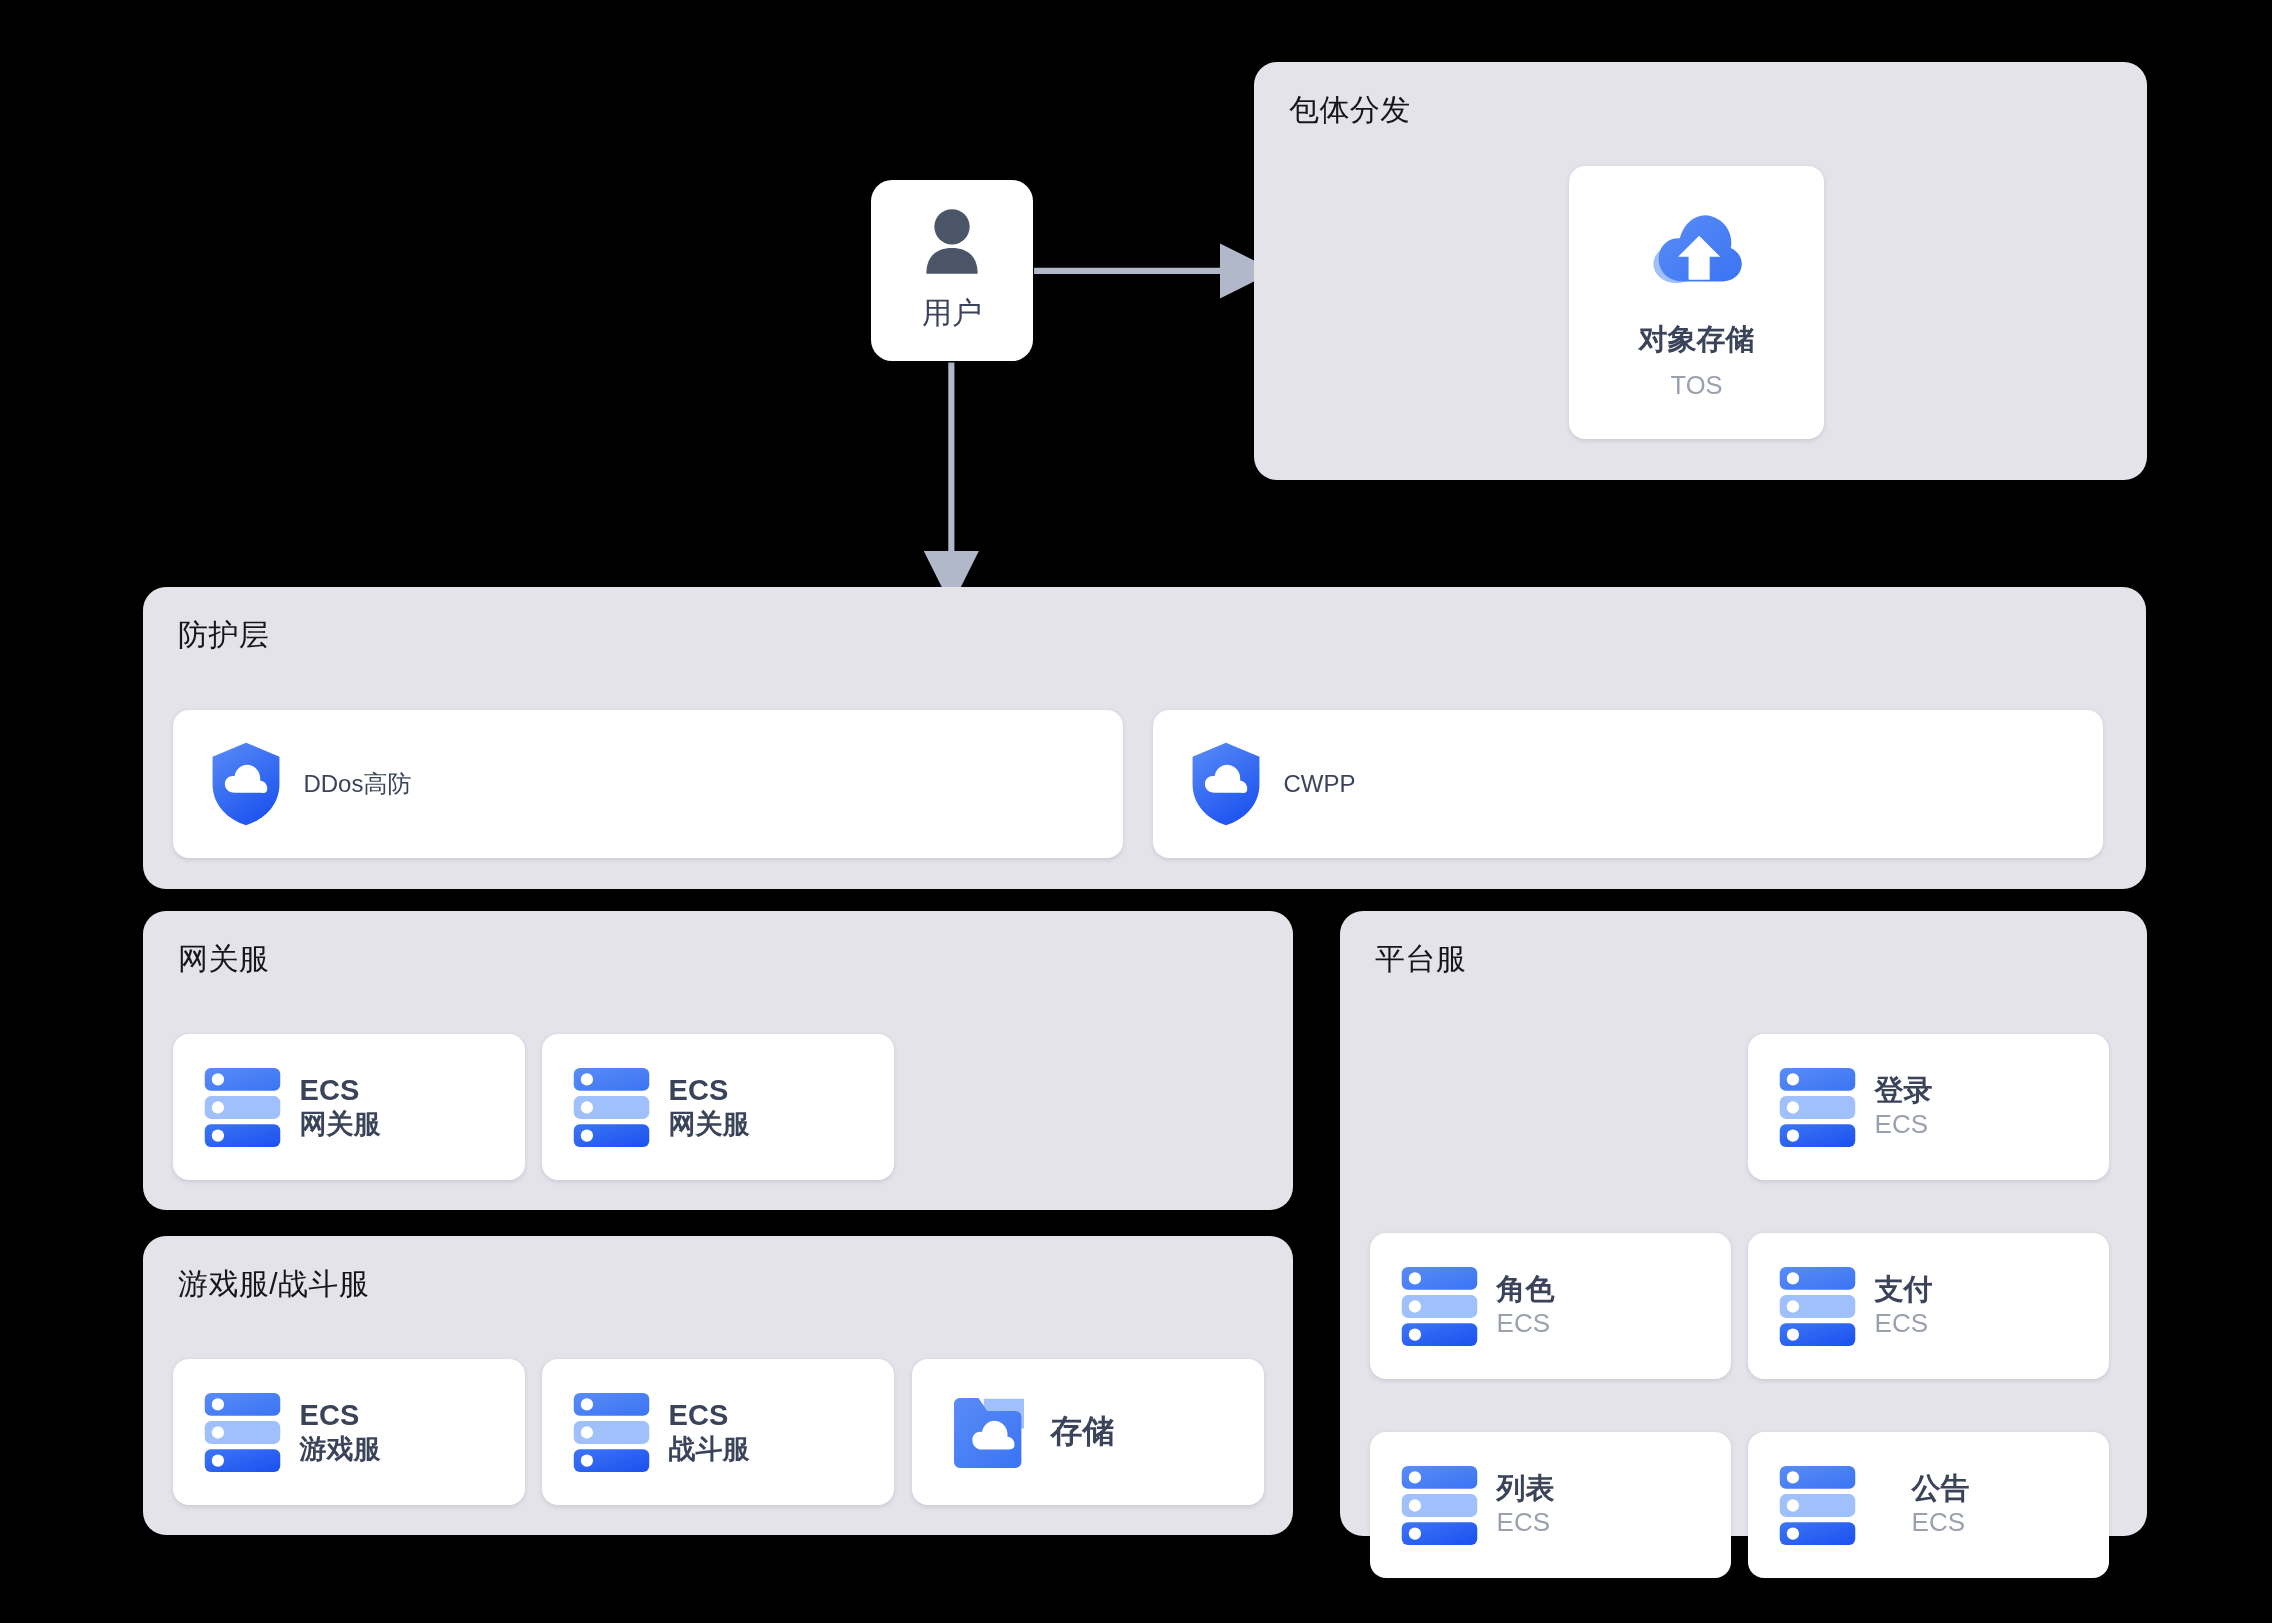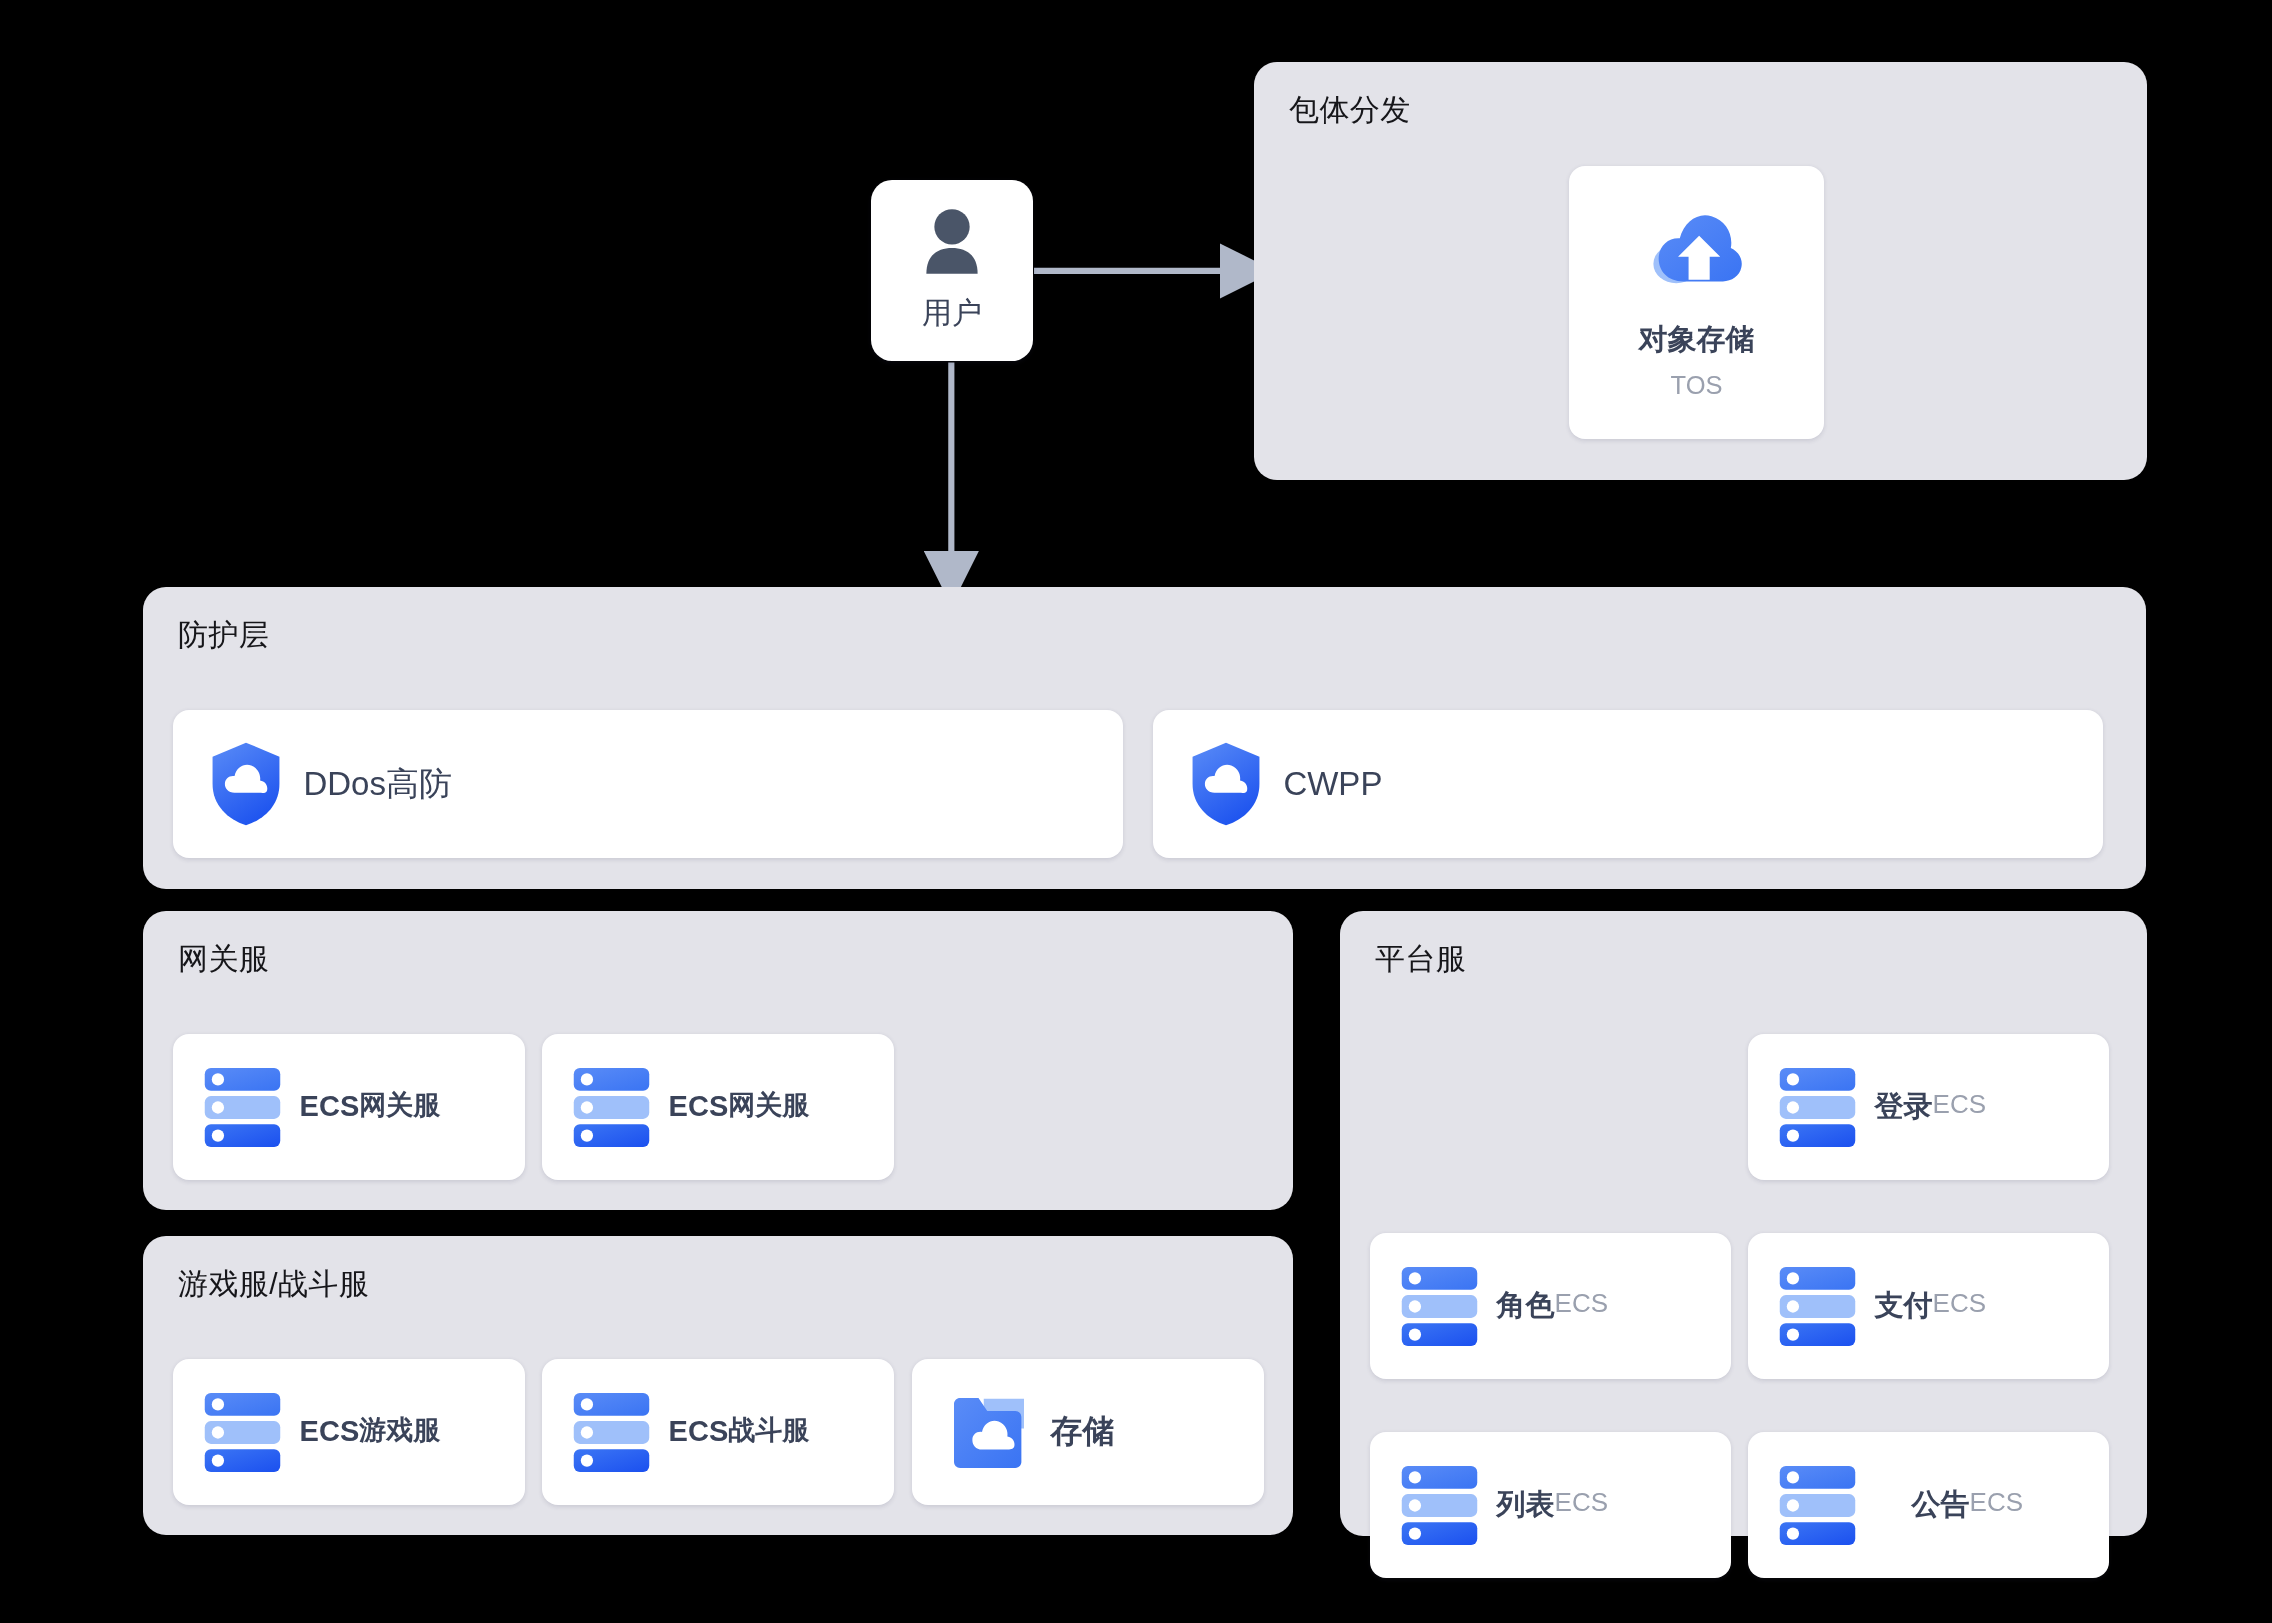--- a/index.html
+++ b/index.html
@@ -56,30 +56,30 @@
     font-size: 25.5px;
     color: #9aa0ae;
     white-space: nowrap;
   }
 
   
   .hcard { display: flex; align-items: center; }
   .hcard .ic { margin-left: 35px; display:flex; align-items:center; }
   .hcard .lbl {
     margin-left: 19.4px;
-    font-size: 33px;
+    font-size: 24px;
     color: #3a4359;
     white-space: nowrap;
   }
   .hcard .lbl.bold { font-weight: bold; font-size: 32px; }
 
   
   .tcard { display: flex; align-items: center; }
   .tcard .ic { margin-left: 30px; display:flex; align-items:center; }
-  .tcard .txt { margin-left: 17.6px; display: flex; flex-direction: row; justify-content: center; }
+  .tcard .txt { margin-left: 17.6px; display: flex; flex-direction: column; justify-content: center; }
   .tcard .l1 {
     font-size: 29px;
     font-weight: bold;
     color: #3a4359;
     line-height: 1.22;
     white-space: nowrap;
   }
   .tcard .l2 {
     font-size: 27px;
     color: #3a4359;

